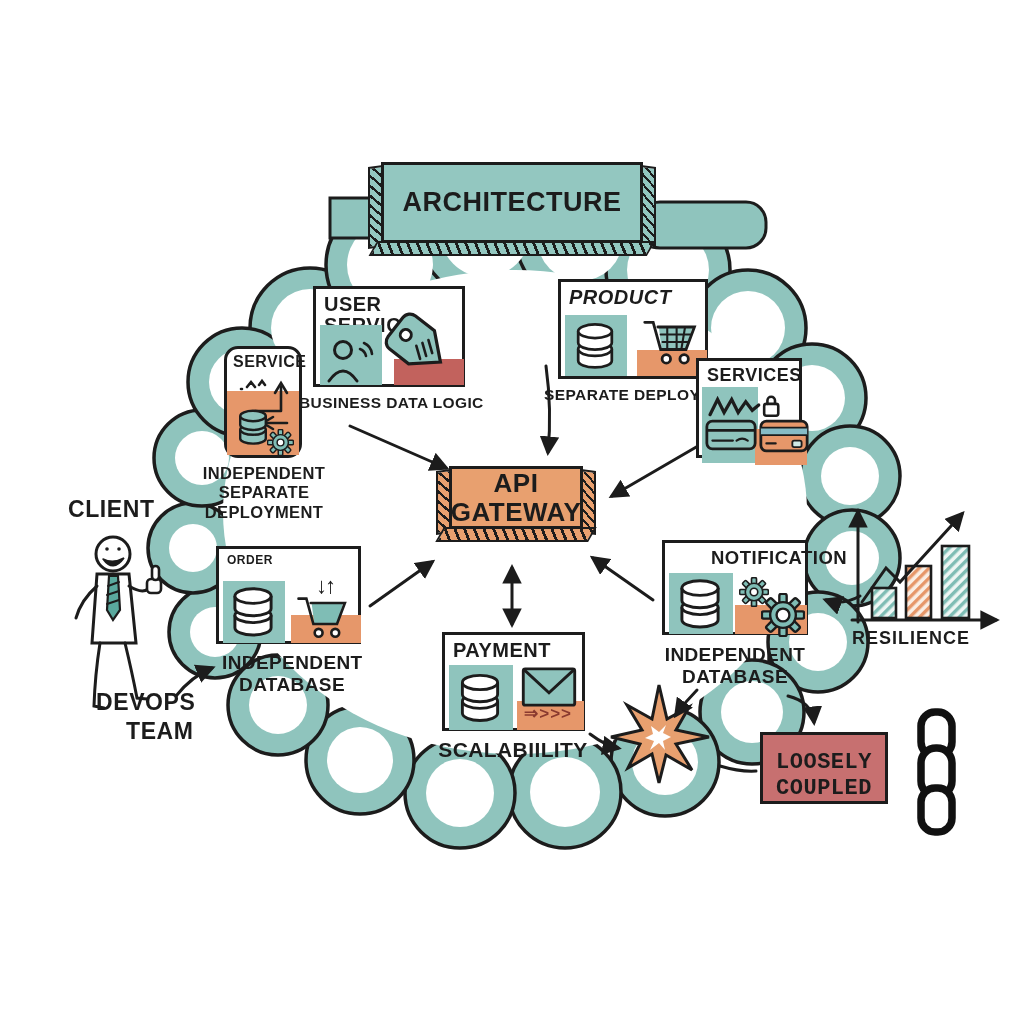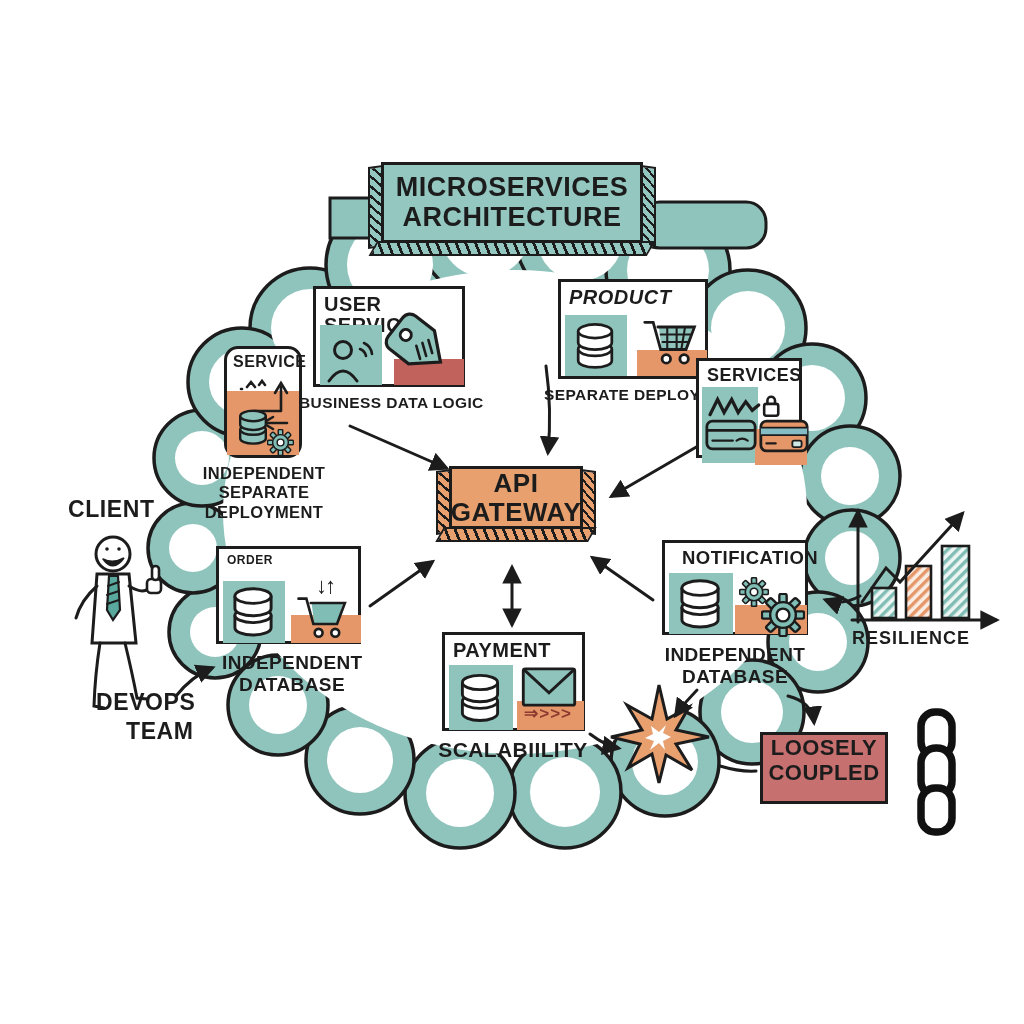--- a/index.html
+++ b/index.html
@@ -19,22 +19,22 @@
   .box3d .strip{position:absolute;border:2.5px solid #1c1c1c;box-sizing:border-box;}
   .strip.sl{left:0;top:4px;bottom:8px;width:15px;transform:skewY(-8deg);}
   .strip.sr{right:0;top:4px;bottom:8px;width:15px;transform:skewY(8deg);}
   .strip.sb{left:2px;right:2px;bottom:0;height:15px;transform:skewX(-30deg) scaleX(.98);}
   .teal3d .face{background:#93c7c0;}
   .teal3d .strip{background:repeating-linear-gradient(45deg,#1c1c1c 0 2.2px,#93c7c0 2.2px 7px);}
   .orange3d .face{background:#e8a06f;}
   .orange3d .strip{background:repeating-linear-gradient(45deg,#1c1c1c 0 2.2px,#e8a06f 2.2px 7px);}
   .freelabel{position:absolute;z-index:5;font-weight:bold;letter-spacing:.6px;}
   .redbox{position:absolute;z-index:6;background:#c77070;border:3px solid #1c1c1c;box-sizing:border-box;
-          display:flex;flex-direction:column;align-items:center;justify-content:flex-start;
-          font-weight:bold;text-align:center;line-height:1.15;letter-spacing:.5px;}
+          display:flex;flex-direction:column;align-items:center;justify-content:flex-end;
+          font-weight:bold;text-align:center;line-height:1.15;letter-spacing:.5px;font-family:Liberation Mono, monospace;}
   .glyph{position:absolute;font-weight:bold;z-index:6;}
 </style>
 </head>
 <body>
 
 <div class="canvas">
 
 <svg class="scene" width="1024" height="1024" viewBox="0 0 1024 1024">
   <defs>
     <marker id="ah" viewBox="0 0 10 10" refX="8" refY="5" markerWidth="6.5" markerHeight="6.5" orient="auto-start-reverse">
@@ -153,21 +153,20 @@
     <path d="M697 690 Q685 702 676 715" marker-end="url(#ah)"></path>
     <path d="M720 766 Q740 772 756 771"></path>
   </g>
 </svg>
 
 <div class="box3d teal3d" style="left:368px;top:162px;width:288px;height:94px;">
   <div class="strip sl"></div>
   <div class="strip sr"></div>
   <div class="strip sb"></div>
   <div class="face" style="font-size:27px;">
-    <span>MICROSERVICES</span>
     <span>ARCHITECTURE</span>
   </div>
 </div>
 
 <div class="box3d orange3d" style="left:436px;top:466px;width:160px;height:76px;">
   <div class="strip sl"></div>
   <div class="strip sr"></div>
   <div class="strip sb"></div>
   <div class="face" style="font-size:26px;">
     <span>API</span>
@@ -301,21 +300,21 @@
     <g stroke="#1c1c1c" stroke-width="3" fill="none" stroke-linecap="round">
       <path d="M4 5 h9 l8 29 h27 l9 -24 H18"></path>
       <circle cx="27" cy="44" r="4.5" fill="#fff"></circle>
           <circle cx="46" cy="44" r="4.5" fill="#fff"></circle>
     </g>
   </svg>
 </div>
 <div class="caption" style="left:222px;top:652px;width:140px;font-size:19px;">INDEPENDENT DATABASE</div>
 
 <div class="node" style="left:662px;top:540px;width:146px;height:95px;">
-  <div class="node-label" style="font-size:18.5px;padding-left:17px;">NOTIFICATION</div>
+  <div class="node-label" style="font-size:18.5px;padding-left:6px;margin-left:40px;">NOTIFICATION</div>
   <div class="patch" style="left:4px;top:30px;width:64px;height:61px;background:#8fc4bd;"></div>
   <div class="patch" style="left:70px;top:62px;width:72px;height:29px;background:#e6976a;"></div>
   <svg class="icon" style="left:12px;top:36px;" width="46" height="52" viewBox="0 0 40 46">
     <g stroke="#1c1c1c" stroke-width="2.6" fill="#fff">
       <path d="M4 25 v11 a16 6.5 0 0 0 32 0 V25"></path>
           <ellipse cx="20" cy="25" rx="16" ry="6.5"></ellipse>
       <path d="M4 8 v11 a16 6.5 0 0 0 32 0 V8"></path>
           <ellipse cx="20" cy="8" rx="16" ry="6.5"></ellipse>
     </g>
   </svg>

